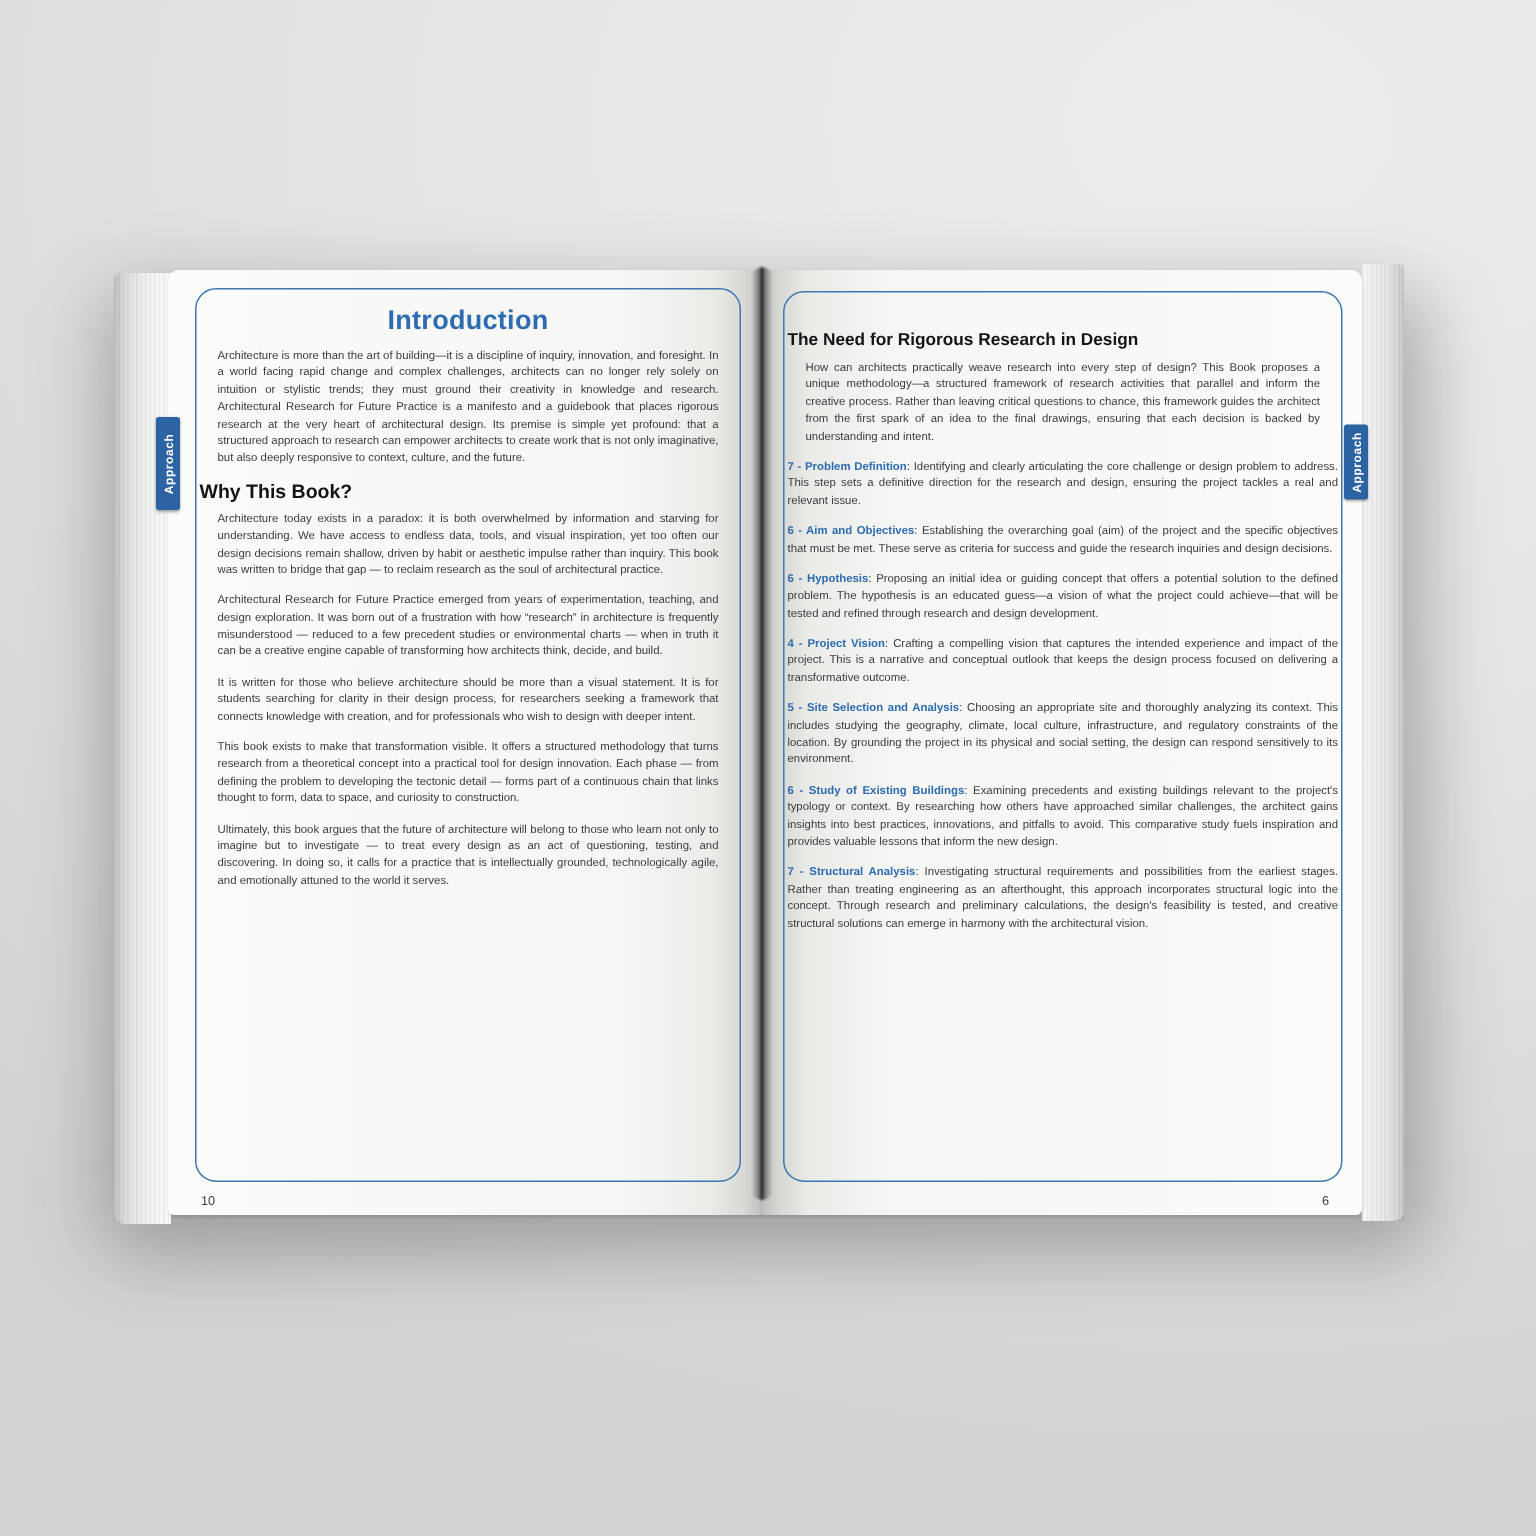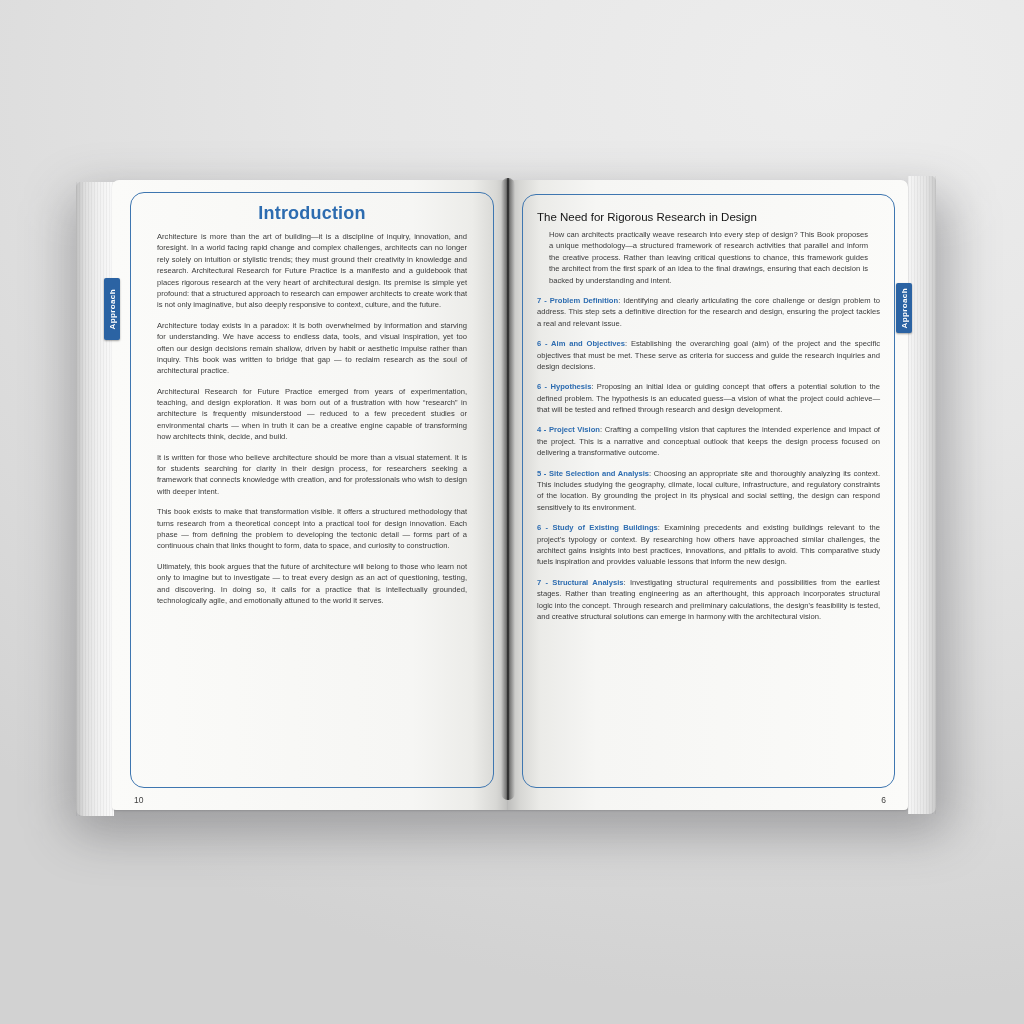--- a/index.html
+++ b/index.html
@@ -40,30 +40,30 @@
     box-shadow:0 1px 2px rgba(0,0,0,0.12);
   }
   .spine{
     position:absolute;left:425px;top:10px;bottom:18px;width:14px;border-radius:8px;
     background:linear-gradient(to right,rgba(0,0,0,0) 0%,rgba(25,25,25,0.45) 38%,rgba(8,8,8,0.92) 50%,rgba(25,25,25,0.45) 62%,rgba(0,0,0,0) 100%);
     filter:blur(0.6px);
   }
   .content-box{
     position:absolute;left:18px;right:14px;top:12px;bottom:22px;
     border:1.6px solid #3e76b0;border-radius:14px;
-    padding:8px 14px;color:#3b3b3b;overflow:hidden;
+    padding:8px 2px;color:#3b3b3b;overflow:hidden;
   }
   .page-right .content-box{left:14px;right:13px;top:14px;bottom:22px;}
   .page-title{
     margin:2px 0 7px;text-align:center;color:#2d6cb0;
     font-size:18px;font-weight:bold;letter-spacing:0.2px;
   }
   .body-text{margin:0 12px 9px;font-size:7.6px;line-height:1.5;text-align:justify;}
   .section-heading{margin:3px 0 5px;font-size:13px;font-weight:bold;color:#141414;}
-  .rp-heading{margin:8px 0 6px;font-size:11.5px;font-weight:normal;color:#141414;}
+  .rp-heading{margin:18px 0 6px;font-size:11.5px;font-weight:bold;color:#141414;}
   .phase{margin:0 0 9px;font-size:7.6px;line-height:1.5;text-align:justify;}
   .phase-label{color:#2d6cb0;font-weight:bold;}
   .phase-sep{white-space:pre;}
   .page-number{position:absolute;bottom:5px;font-size:8.5px;color:#3f3f3f;}
   .pn-left{left:22px;margin-top:32px;}
   .pn-right{right:22px;}
   .tab{
     position:absolute;width:16px;background:#2b63a3;border-radius:2px;
     display:flex;align-items:center;justify-content:center;
     box-shadow:0 1px 2px rgba(0,0,0,0.35);
@@ -85,20 +85,21 @@
       <div class="edge edge-left"></div>
       <div class="edge edge-right"></div>
 
       <div class="page page-left">
         <div class="tab tab-left">
           <span>Approach</span>
         </div>
         <div class="content-box">
           <div class="page-title">Introduction</div>
           <p class="body-text">Architecture is more than the art of building—it is a discipline of inquiry, innovation, and foresight. In a world facing rapid change and complex challenges, architects can no longer rely solely on intuition or stylistic trends; they must ground their creativity in knowledge and research. Architectural Research for Future Practice is a manifesto and a guidebook that places rigorous research at the very heart of architectural design. Its premise is simple yet profound: that a structured approach to research can empower architects to create work that is not only imaginative, but also deeply responsive to context, culture, and the future.</p>
+          <div class="section-heading">Why This Book?</div>
           <p class="body-text">Architecture today exists in a paradox: it is both overwhelmed by information and starving for understanding. We have access to endless data, tools, and visual inspiration, yet too often our design decisions remain shallow, driven by habit or aesthetic impulse rather than inquiry. This book was written to bridge that gap — to reclaim research as the soul of architectural practice.</p>
           <p class="body-text">Architectural Research for Future Practice emerged from years of experimentation, teaching, and design exploration. It was born out of a frustration with how “research” in architecture is frequently misunderstood — reduced to a few precedent studies or environmental charts — when in truth it can be a creative engine capable of transforming how architects think, decide, and build.</p>
           <p class="body-text">It is written for those who believe architecture should be more than a visual statement. It is for students searching for clarity in their design process, for researchers seeking a framework that connects knowledge with creation, and for professionals who wish to design with deeper intent.</p>
           <p class="body-text">This book exists to make that transformation visible. It offers a structured methodology that turns research from a theoretical concept into a practical tool for design innovation. Each phase — from defining the problem to developing the tectonic detail — forms part of a continuous chain that links thought to form, data to space, and curiosity to construction.</p>
           <p class="body-text">Ultimately, this book argues that the future of architecture will belong to those who learn not only to imagine but to investigate — to treat every design as an act of questioning, testing, and discovering. In doing so, it calls for a practice that is intellectually grounded, technologically agile, and emotionally attuned to the world it serves.</p>
         </div>
         <div class="page-number pn-left">10</div>
       </div>
 
       <div class="page page-right">

